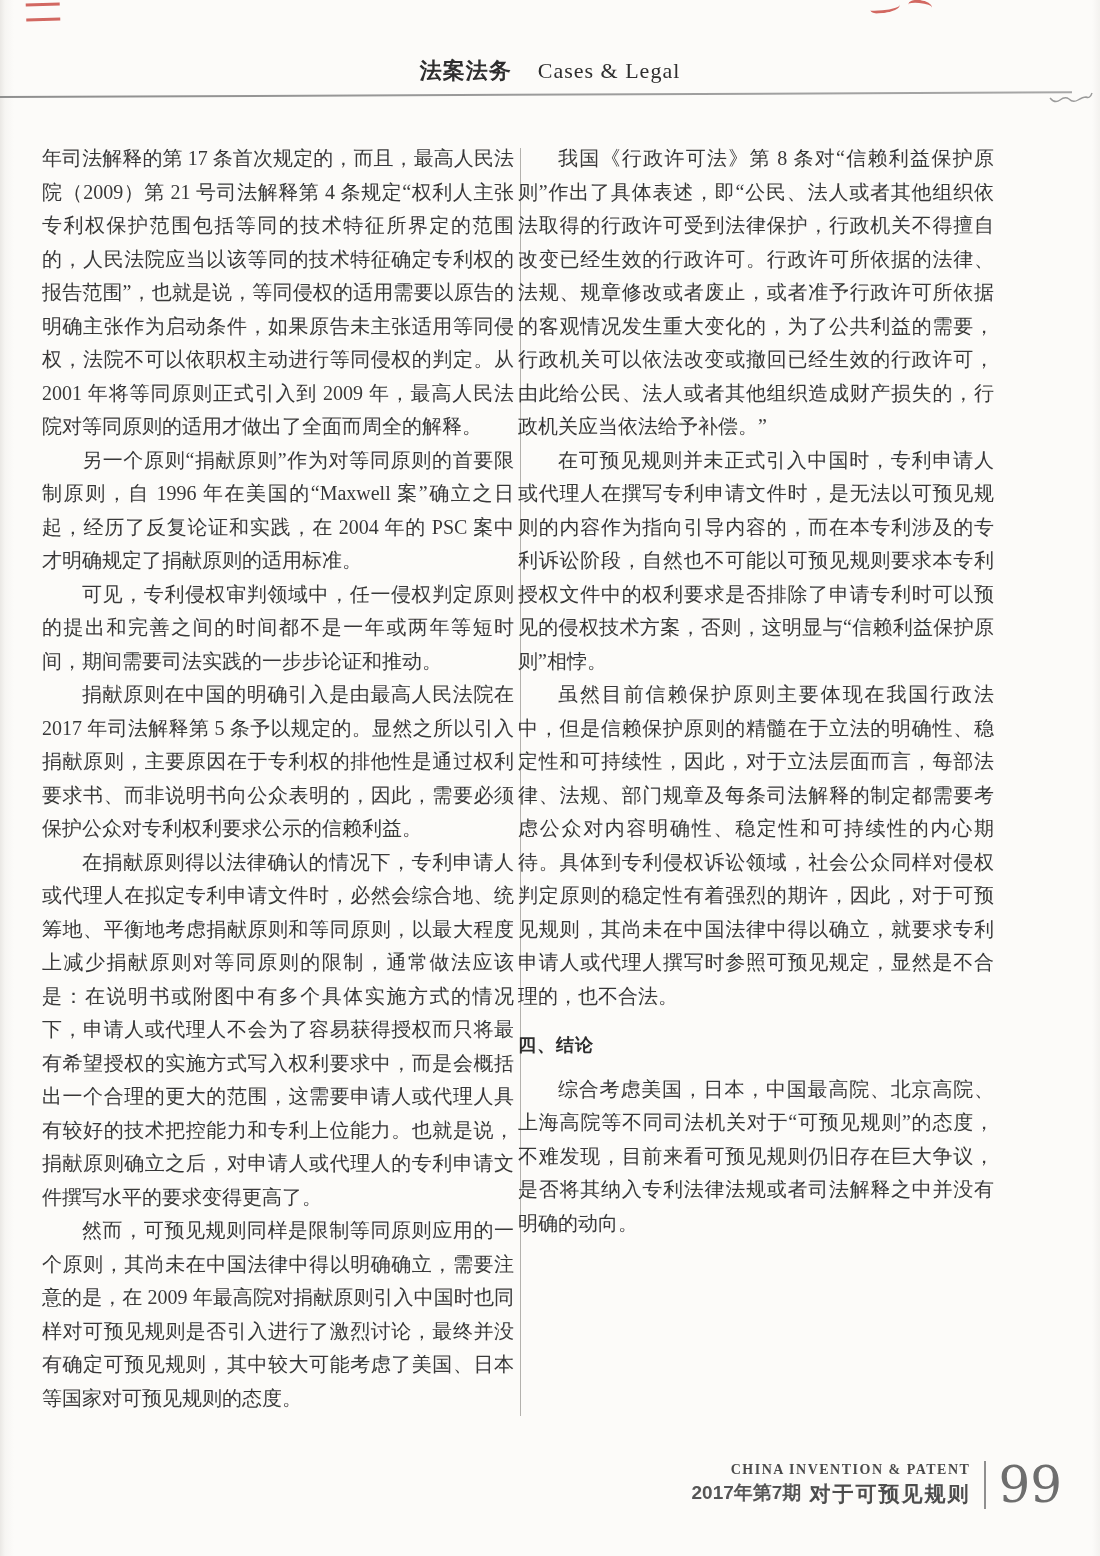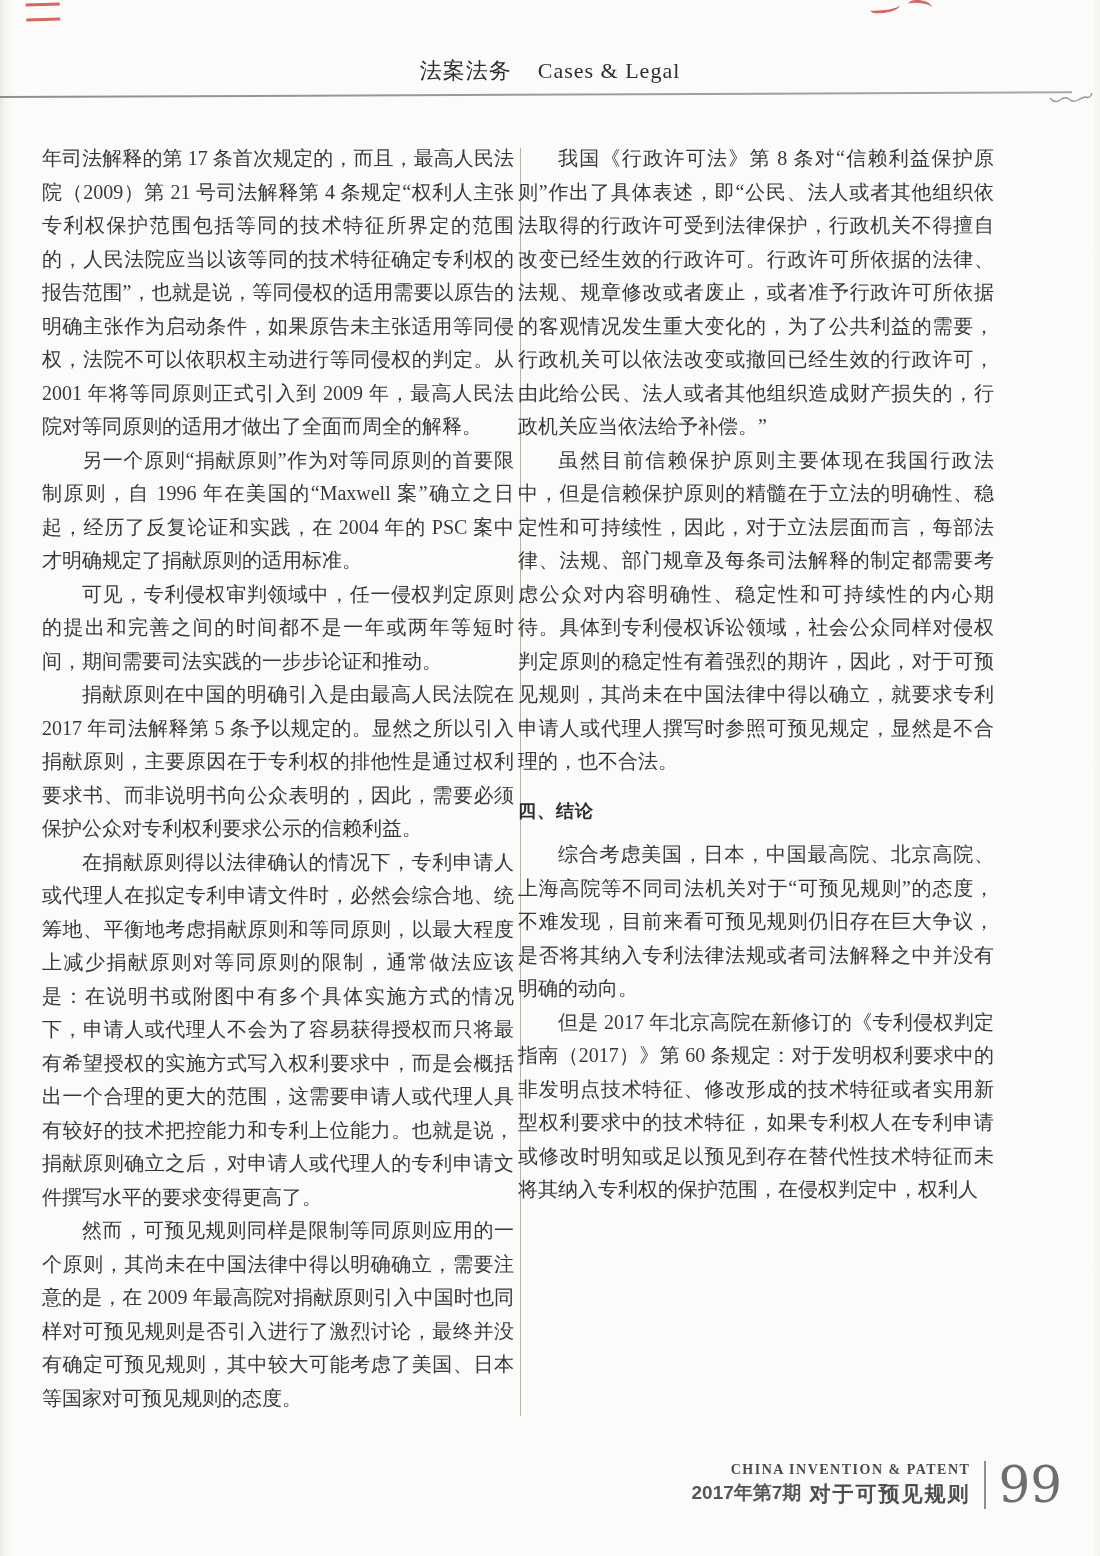--- a/index.html
+++ b/index.html
@@ -24,21 +24,21 @@
     border-bottom:3px solid #c4372f;border-radius:0 0 60% 40%;transform:rotate(-6deg);}
   .red-mark.right::after{content:"";position:absolute;right:0;top:0;width:24px;height:9px;
     border-top:3px solid #c4372f;border-radius:50% 60% 0 0;transform:rotate(5deg);}
 
   .header{
     position:absolute;left:0;top:56px;width:100%;
     text-align:center;letter-spacing:1px;
   }
   .header .cn{
     font-family:"Liberation Sans","DejaVu Sans",sans-serif;
-    font-weight:normal;font-size:22px;color:#2e2e2e;margin-right:26px;
+    font-weight:bold;font-size:22px;color:#2e2e2e;margin-right:26px;
   }
   .header .en{
     font-family:"Liberation Serif","DejaVu Serif",serif;
     font-size:22px;color:#2e2e2e;letter-spacing:1px;
   }
   .header-rule{
     position:absolute;left:0;top:96px;width:1072px;height:2px;
     background:linear-gradient(90deg,#8f8f8f,#a7a7a7);
     transform:rotate(-0.25deg);transform-origin:left center;
   }
@@ -117,24 +117,24 @@
       <p>可见，专利侵权审判领域中，任一侵权判定原则的提出和完善之间的时间都不是一年或两年等短时间，期间需要司法实践的一步步论证和推动。</p>
       <p>捐献原则在中国的明确引入是由最高人民法院在 2017 年司法解释第 5 条予以规定的。显然之所以引入捐献原则，主要原因在于专利权的排他性是通过权利要求书、而非说明书向公众表明的，因此，需要必须保护公众对专利权利要求公示的信赖利益。</p>
       <p>在捐献原则得以法律确认的情况下，专利申请人或代理人在拟定专利申请文件时，必然会综合地、统筹地、平衡地考虑捐献原则和等同原则，以最大程度上减少捐献原则对等同原则的限制，通常做法应该是：在说明书或附图中有多个具体实施方式的情况下，申请人或代理人不会为了容易获得授权而只将最有希望授权的实施方式写入权利要求中，而是会概括出一个合理的更大的范围，这需要申请人或代理人具有较好的技术把控能力和专利上位能力。也就是说，捐献原则确立之后，对申请人或代理人的专利申请文件撰写水平的要求变得更高了。</p>
       <p>然而，可预见规则同样是限制等同原则应用的一个原则，其尚未在中国法律中得以明确确立，需要注意的是，在 2009 年最高院对捐献原则引入中国时也同样对可预见规则是否引入进行了激烈讨论，最终并没有确定可预见规则，其中较大可能考虑了美国、日本等国家对可预见规则的态度。</p>
     </div>
 
     <div class="col-divider"></div>
 
     <div class="col col-right">
       <p>我国《行政许可法》第 8 条对“信赖利益保护原则”作出了具体表述，即“公民、法人或者其他组织依法取得的行政许可受到法律保护，行政机关不得擅自改变已经生效的行政许可。行政许可所依据的法律、法规、规章修改或者废止，或者准予行政许可所依据的客观情况发生重大变化的，为了公共利益的需要，行政机关可以依法改变或撤回已经生效的行政许可，由此给公民、法人或者其他组织造成财产损失的，行政机关应当依法给予补偿。”</p>
+      <p>在可预见规则并未正式引入中国时，专利申请人或代理人在撰写专利申请文件时，是无法以可预见规则的内容作为指向引导内容的，而在本专利涉及的专利诉讼阶段，自然也不可能以可预见规则要求本专利授权文件中的权利要求是否排除了申请专利时可以预见的侵权技术方案，否则，这明显与“信赖利益保护原则”相悖。</p>
       <p>虽然目前信赖保护原则主要体现在我国行政法中，但是信赖保护原则的精髓在于立法的明确性、稳定性和可持续性，因此，对于立法层面而言，每部法律、法规、部门规章及每条司法解释的制定都需要考虑公众对内容明确性、稳定性和可持续性的内心期待。具体到专利侵权诉讼领域，社会公众同样对侵权判定原则的稳定性有着强烈的期许，因此，对于可预见规则，其尚未在中国法律中得以确立，就要求专利申请人或代理人撰写时参照可预见规定，显然是不合理的，也不合法。</p>
       <h3 class="section-heading">四、结论</h3>
       <p>综合考虑美国，日本，中国最高院、北京高院、上海高院等不同司法机关对于“可预见规则”的态度，不难发现，目前来看可预见规则仍旧存在巨大争议，是否将其纳入专利法律法规或者司法解释之中并没有明确的动向。</p>
-      <p>但是 2017 年北京高院在新修订的《专利侵权判定指南（2017）》第 60 条规定：对于发明权利要求中的非发明点技术特征、修改形成的技术特征或者实用新型权利要求中的技术特征，如果专利权人在专利申请或修改时明知或足以预见到存在替代性技术特征而未将其纳入专利权的保护范围，在侵权判定中，权利人</p>
     </div>
   </div>
 
   <div class="footer">
     <div class="footer-text">
       <div class="footer-journal-en">CHINA INVENTION &amp; PATENT</div>
       <div class="footer-line2">
         <span class="footer-issue">2017年第7期</span><span class="footer-journal-cn">对于可预见规则</span>
       </div>
     </div>

